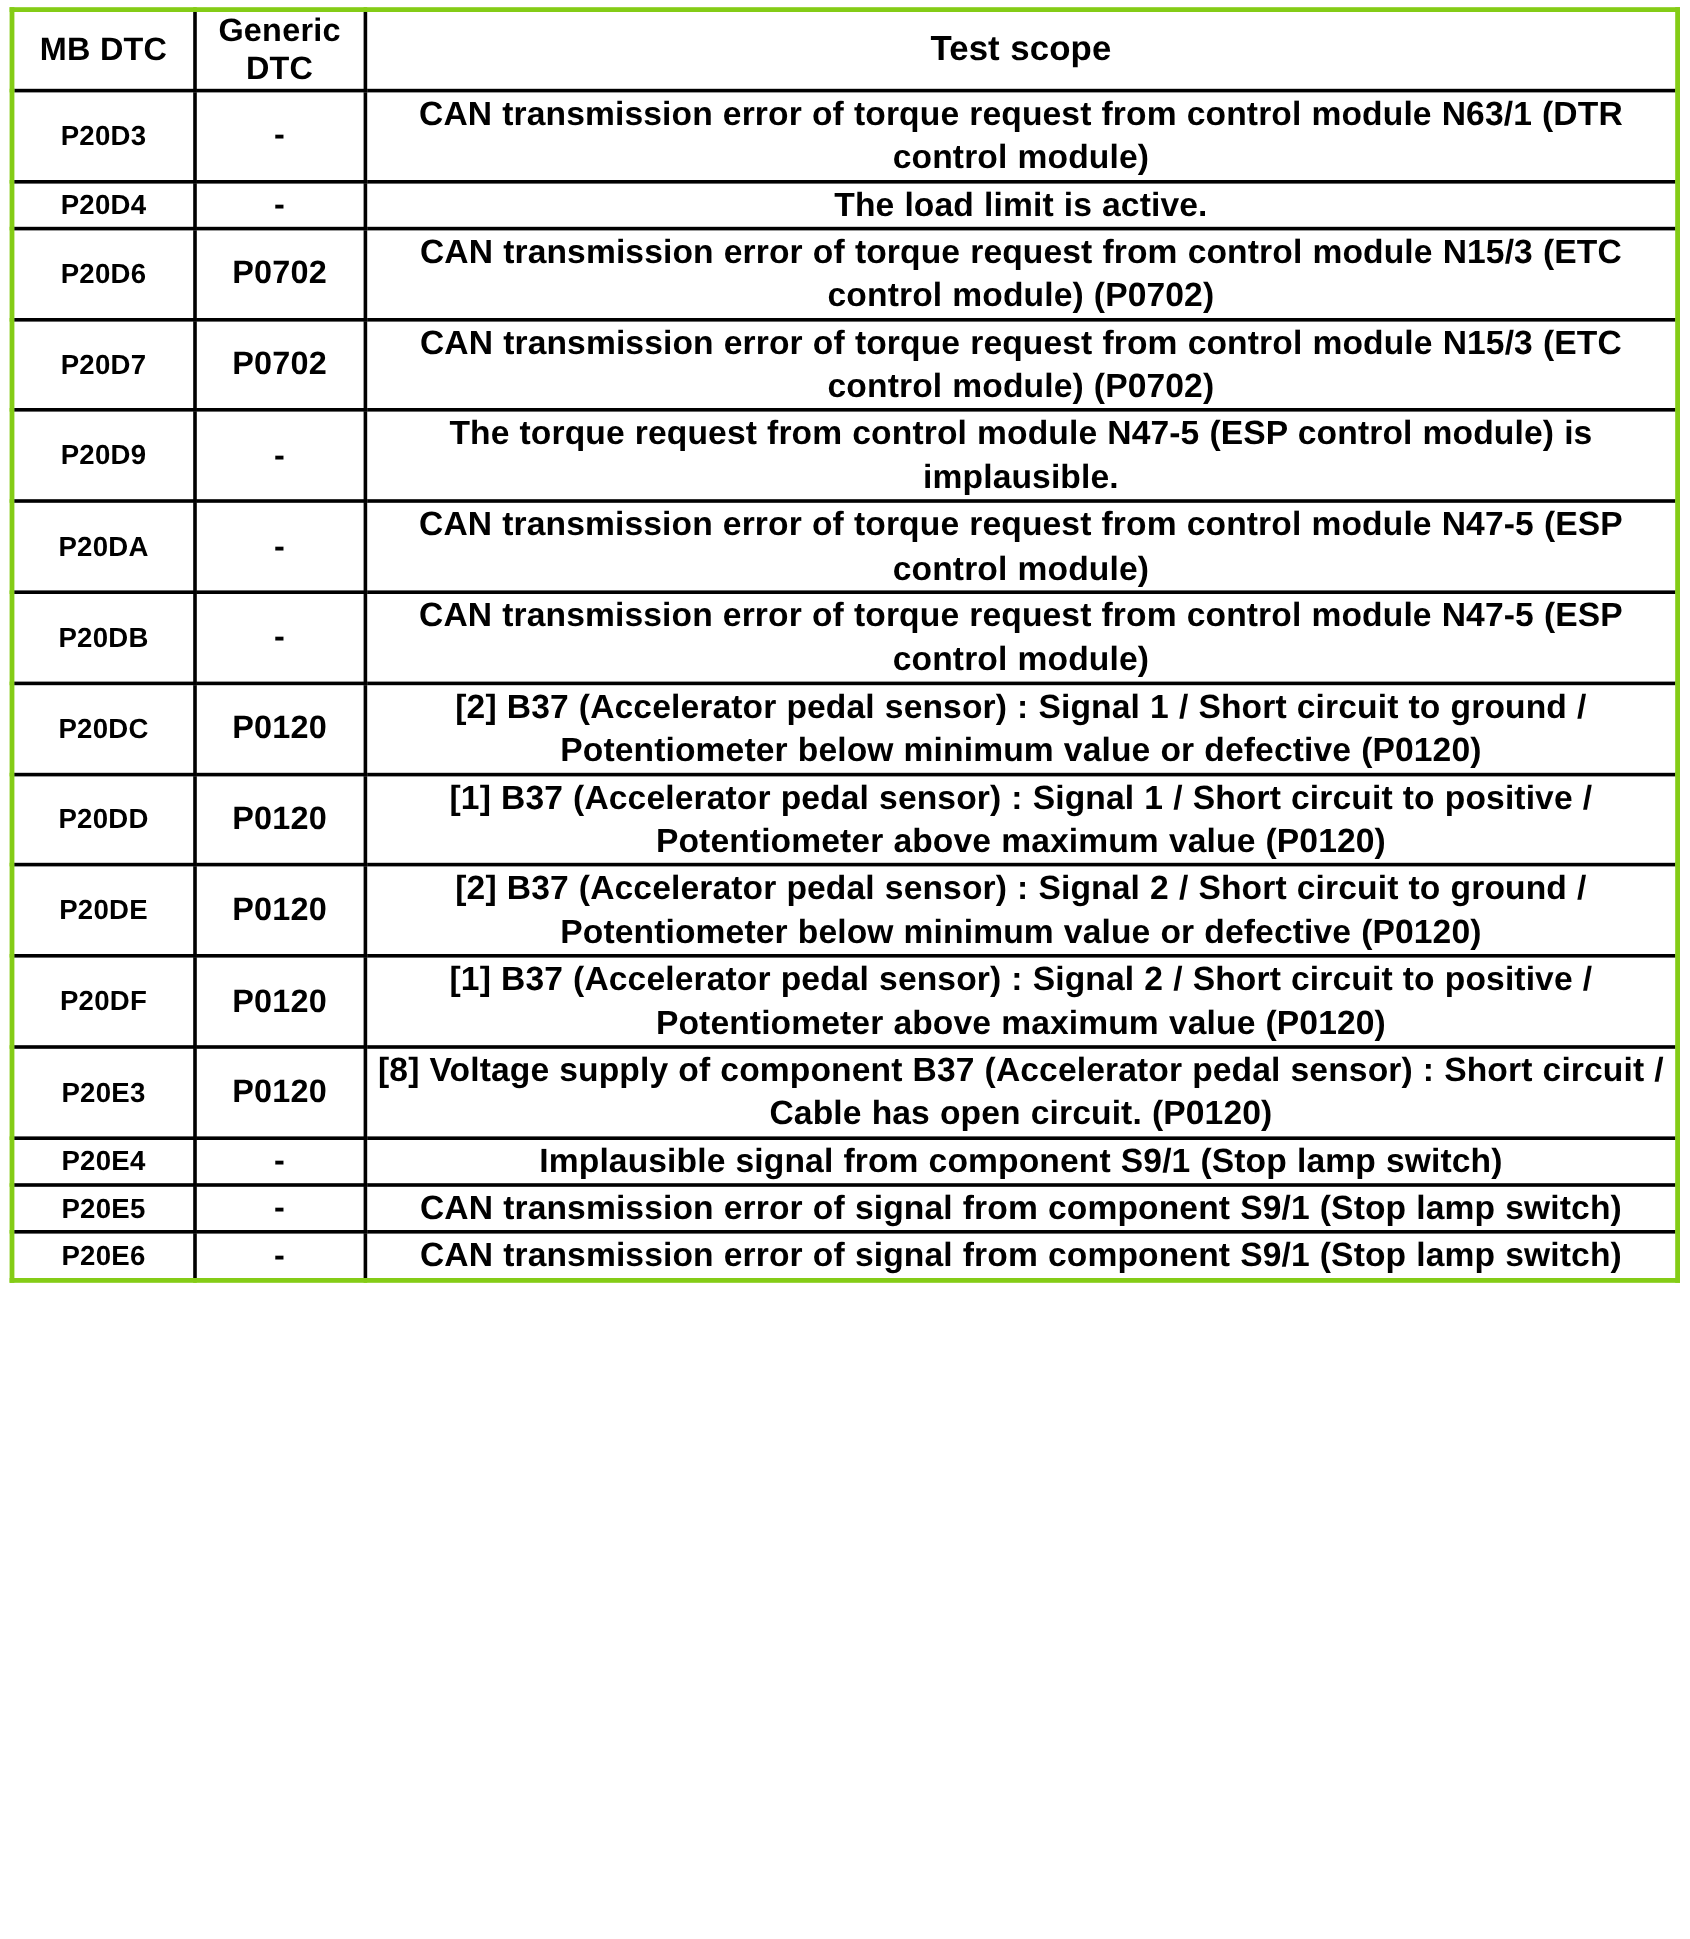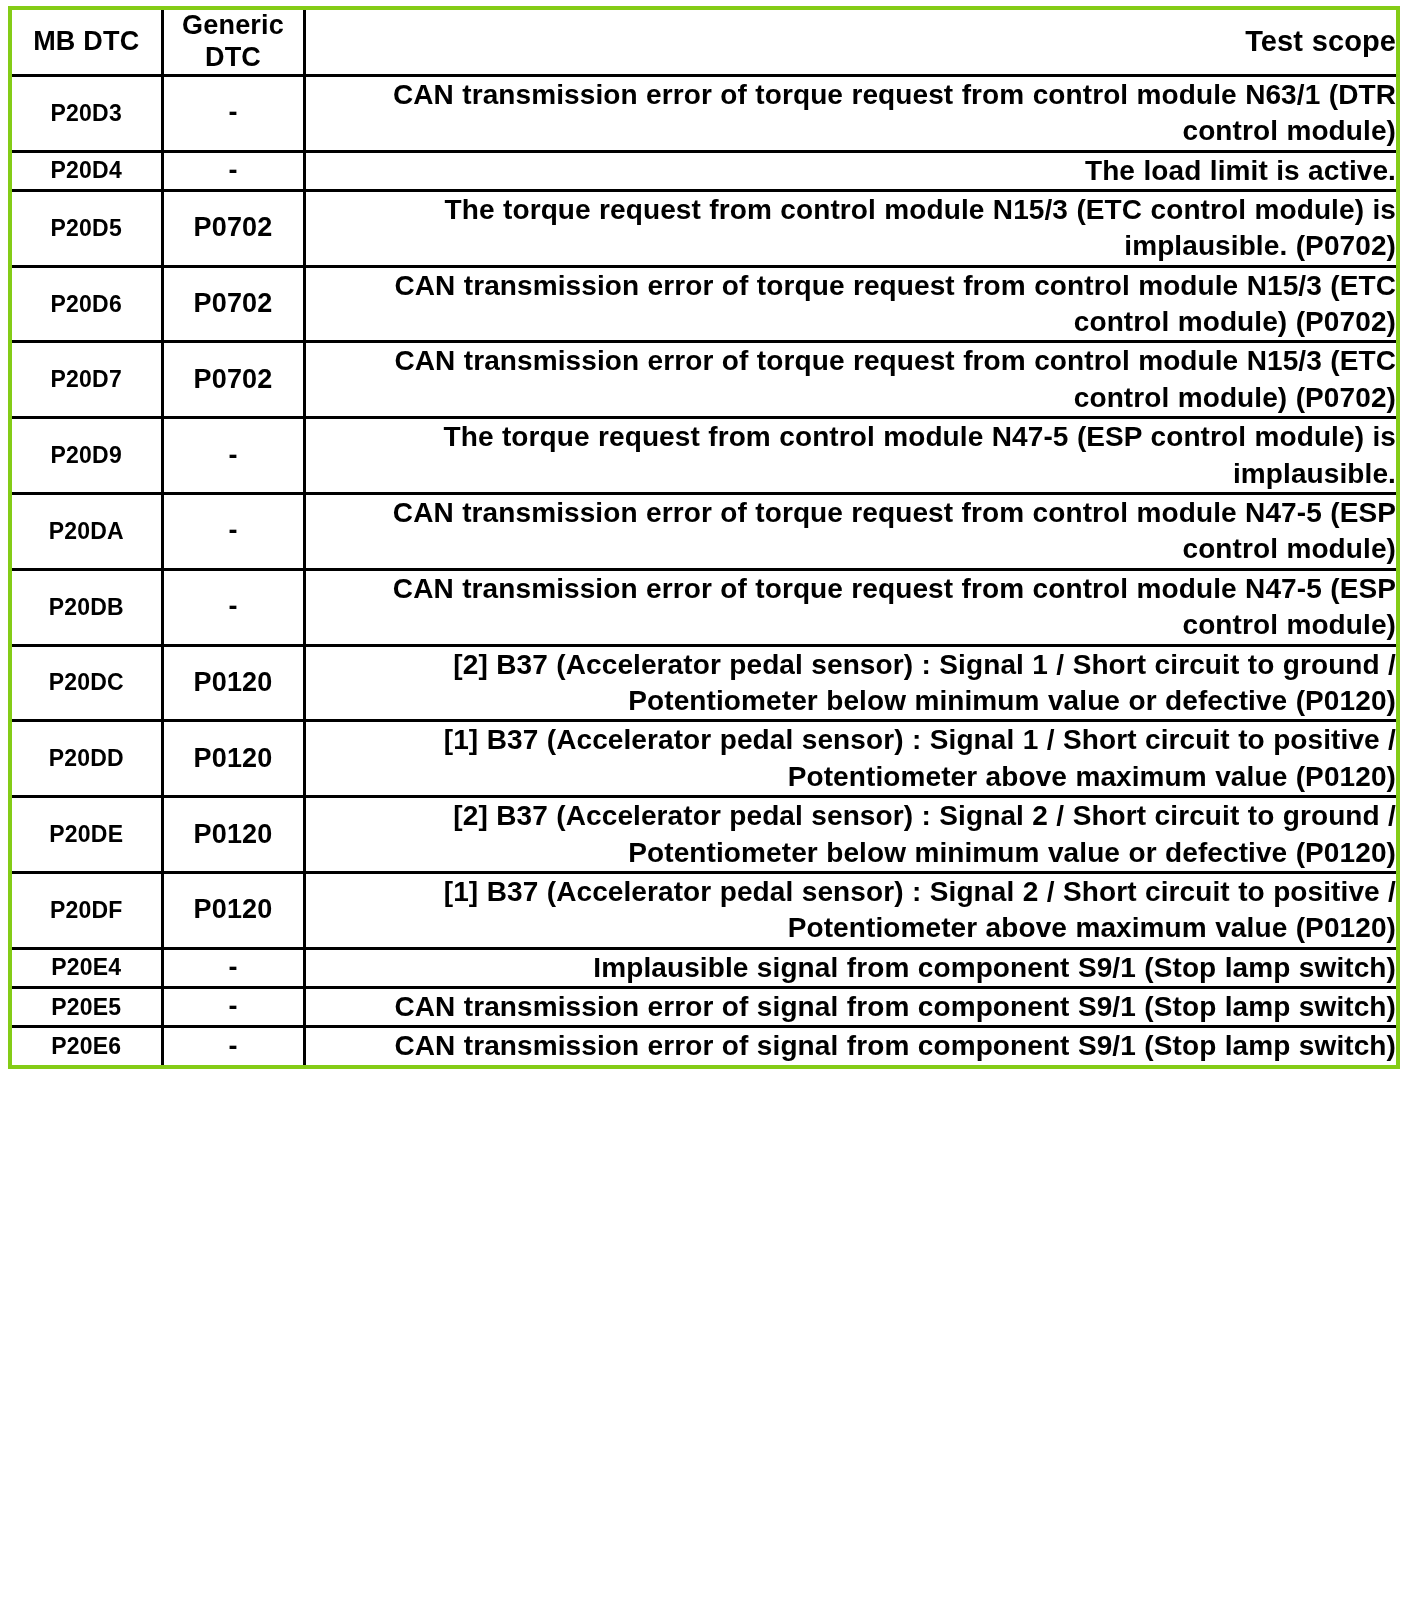--- a/index.html
+++ b/index.html
@@ -36,21 +36,21 @@
     font-weight: bold;
   }
   th.hdr, td.code, td.gen {
     text-align: center;
     font-size: 23px;
     line-height: 1.18;
     letter-spacing: 0.2px;
     padding: 6px 2px;
   }
   th.hdr-scope, td.scope {
-    text-align: right;
+    text-align: center;
     font-size: 28px;
     line-height: 1.30;
     padding: 5px 6px 6px 8px;
     letter-spacing: 0.1px;
     word-spacing: 0.5px;
     margin-left: 12px;
   }
   th.hdr { font-size: 27px; }
   th.hdr-scope { font-size: 29px; padding-left: 14px; }
   td.scope { padding-left: 8px; }
@@ -76,25 +76,20 @@
     <tbody>
         <tr>
           <td class="code">P20D3</td>
           <td class="gen">-</td>
           <td class="scope">CAN transmission error of torque request from control module N63/1 (DTR control module)</td>
         </tr>
         <tr>
           <td class="code">P20D4</td>
           <td class="gen">-</td>
           <td class="scope">The load limit is active.</td>
-        </tr>
-        <tr>
-          <td class="code">P20D5</td>
-          <td class="gen">P0702</td>
-          <td class="scope">The torque request from control module N15/3 (ETC control module) is implausible.  (P0702)</td>
         </tr>
         <tr>
           <td class="code">P20D6</td>
           <td class="gen">P0702</td>
           <td class="scope">CAN transmission error of torque request from control module N15/3 (ETC control module)  (P0702)</td>
         </tr>
         <tr>
           <td class="code">P20D7</td>
           <td class="gen">P0702</td>
           <td class="scope">CAN transmission error of torque request from control module N15/3 (ETC control module)  (P0702)</td>
@@ -128,20 +123,25 @@
           <td class="code">P20DE</td>
           <td class="gen">P0120</td>
           <td class="scope">[2]  B37 (Accelerator pedal sensor) : Signal 2  /  Short circuit to ground  /  Potentiometer below minimum value or defective  (P0120)</td>
         </tr>
         <tr>
           <td class="code">P20DF</td>
           <td class="gen">P0120</td>
           <td class="scope">[1]  B37 (Accelerator pedal sensor) : Signal 2  /  Short circuit to positive  /  Potentiometer above maximum value  (P0120)</td>
         </tr>
         <tr>
+          <td class="code">P20E3</td>
+          <td class="gen">P0120</td>
+          <td class="scope">[8]  Voltage supply of component B37 (Accelerator pedal sensor) : Short circuit  /  Cable has open circuit.  (P0120)</td>
+        </tr>
+        <tr>
           <td class="code">P20E4</td>
           <td class="gen">-</td>
           <td class="scope">Implausible signal from component S9/1 (Stop lamp switch)</td>
         </tr>
         <tr>
           <td class="code">P20E5</td>
           <td class="gen">-</td>
           <td class="scope">CAN transmission error of signal from component S9/1 (Stop lamp switch)</td>
         </tr>
         <tr>

